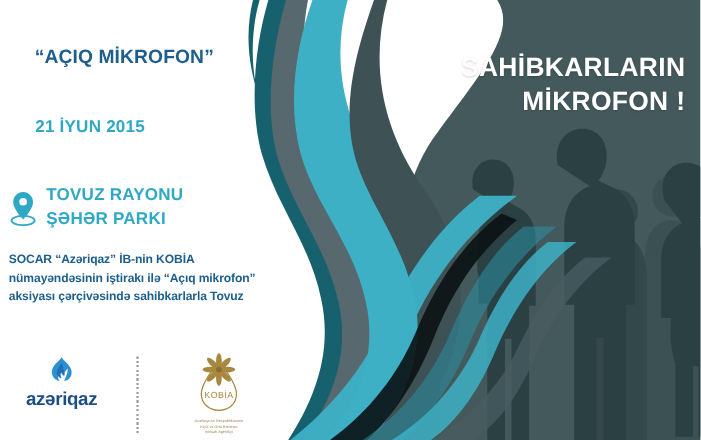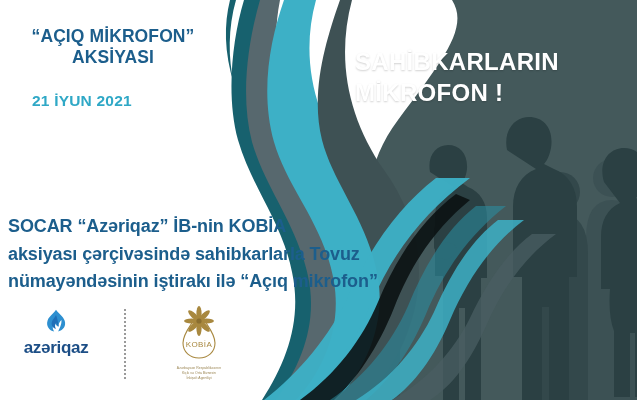--- a/index.html
+++ b/index.html
@@ -10,21 +10,21 @@
     width:637px;height:400px;
     overflow:hidden;
     background:#ffffff;
   }
 
   
   #bg-art{position:absolute;inset:0;width:637px;height:400px;}
 
   
   .left-col{
-    position:absolute;left:0;top:0;
+    position:absolute;left:0;top:15px;
     width:340px;height:372px;
     z-index:5;
   }
 
   .title{
     position:absolute;left:8px;top:26px;width:210px;
     color:#1C5E8C;
     font-size:17.5px;font-weight:bold;line-height:1.22;
     letter-spacing:0.1px;
     text-align:center;
@@ -45,21 +45,21 @@
   .pin-icon{width:26px;height:34px;flex:none;display:block;}
   .place-text{
     color:#2FA8C6;
     font-size:15.5px;font-weight:bold;line-height:1.40;
     letter-spacing:0.2px;white-space:nowrap;
   }
 
   .body-copy{
     position:absolute;left:8px;top:213px;width:322px;
     color:#1C5E8C;
-    font-size:18px;font-weight:bold;line-height:1.53;
+    font-size:11px;font-weight:bold;line-height:1.53;
     letter-spacing:-0.1px;
   }
   .body-copy .line{white-space:nowrap;}
 
   
   .logos{
     position:absolute;left:10px;top:305px;
     width:240px;height:90px;
     display:flex;align-items:flex-start;justify-content:space-between;
   }
@@ -87,21 +87,21 @@
   .kobia-sub{
     margin-top:1px;
     color:#9a8552;font-size:3.4px;line-height:1.45;
     text-align:center;letter-spacing:0.05px;width:96px;
   }
 
   
   .headline{
     position:absolute;right:14px;top:46px;width:268px;
     z-index:6;
-    color:#ffffff;text-align:left;
+    color:#ffffff;text-align:right;
     font-size:24px;font-weight:bold;line-height:1.30;
     letter-spacing:0.3px;
     text-shadow:0 1px 2px rgba(0,0,0,0.18);
   }
   .headline .line{white-space:nowrap;}
 </style>
 </head>
 <body>
 
 <div id="poster">
@@ -238,32 +238,43 @@
     </g>
 
     <path d="M236,0 C 228,28 228,58 234,84
              C 224,52 224,24 230,0 Z" fill="#17616E"></path>
   </svg>
 
   <div class="left-col">
 
     <div class="title">
       <div class="line">“AÇIQ MİKROFON”</div>
-      <div class="line">AKSİYASI</div>
     </div>
 
     <div class="datetime">
-      <div class="line">21 İYUN 2021</div>
-    </div>
-
+      <div class="line">21 İYUN 2015</div>
+    </div>
+
+    <div class="place-wrap">
+      <svg class="pin-icon" viewBox="0 0 26 34">
+        <ellipse cx="13" cy="28.5" rx="10.5" ry="4.2" fill="none" stroke="#2FA8C6" stroke-width="1.6"></ellipse>
+        <path d="M13,2.5 C8.0,2.5 4,6.5 4,11.6 C4,18.4 13,27.5 13,27.5
+                 C13,27.5 22,18.4 22,11.6 C22,6.5 18,2.5 13,2.5 Z" fill="#2FA8C6"></path>
+        <circle cx="13" cy="11.4" r="3.5" fill="#ffffff"></circle>
+      </svg>
+      <div class="place-text">
+        <div>TOVUZ RAYONU</div>
+        <div>ŞƏHƏR PARKI</div>
+      </div>
+    </div>
 
     <div class="body-copy">
       <div class="line">SOCAR “Azəriqaz” İB-nin KOBİA</div>
+      <div class="line">nümayəndəsinin iştirakı ilə “Açıq mikrofon”</div>
       <div class="line">aksiyası çərçivəsində sahibkarlarla Tovuz</div>
-      <div class="line">nümayəndəsinin iştirakı ilə “Açıq mikrofon”</div>
     </div>
 
     <div class="logos">
 
       <div class="logo-azeriqaz">
         <svg class="flame" viewBox="0 0 22 26">
           <path d="M11,0.8 C8.4,5.0 4.2,7.0 2.6,11.4
                    C0.8,16.4 4.0,21.6 9.2,22.4
                    C7.0,19.6 7.6,16.0 10.0,13.6
                    C10.6,15.8 11.8,17.0 13.4,18.0

